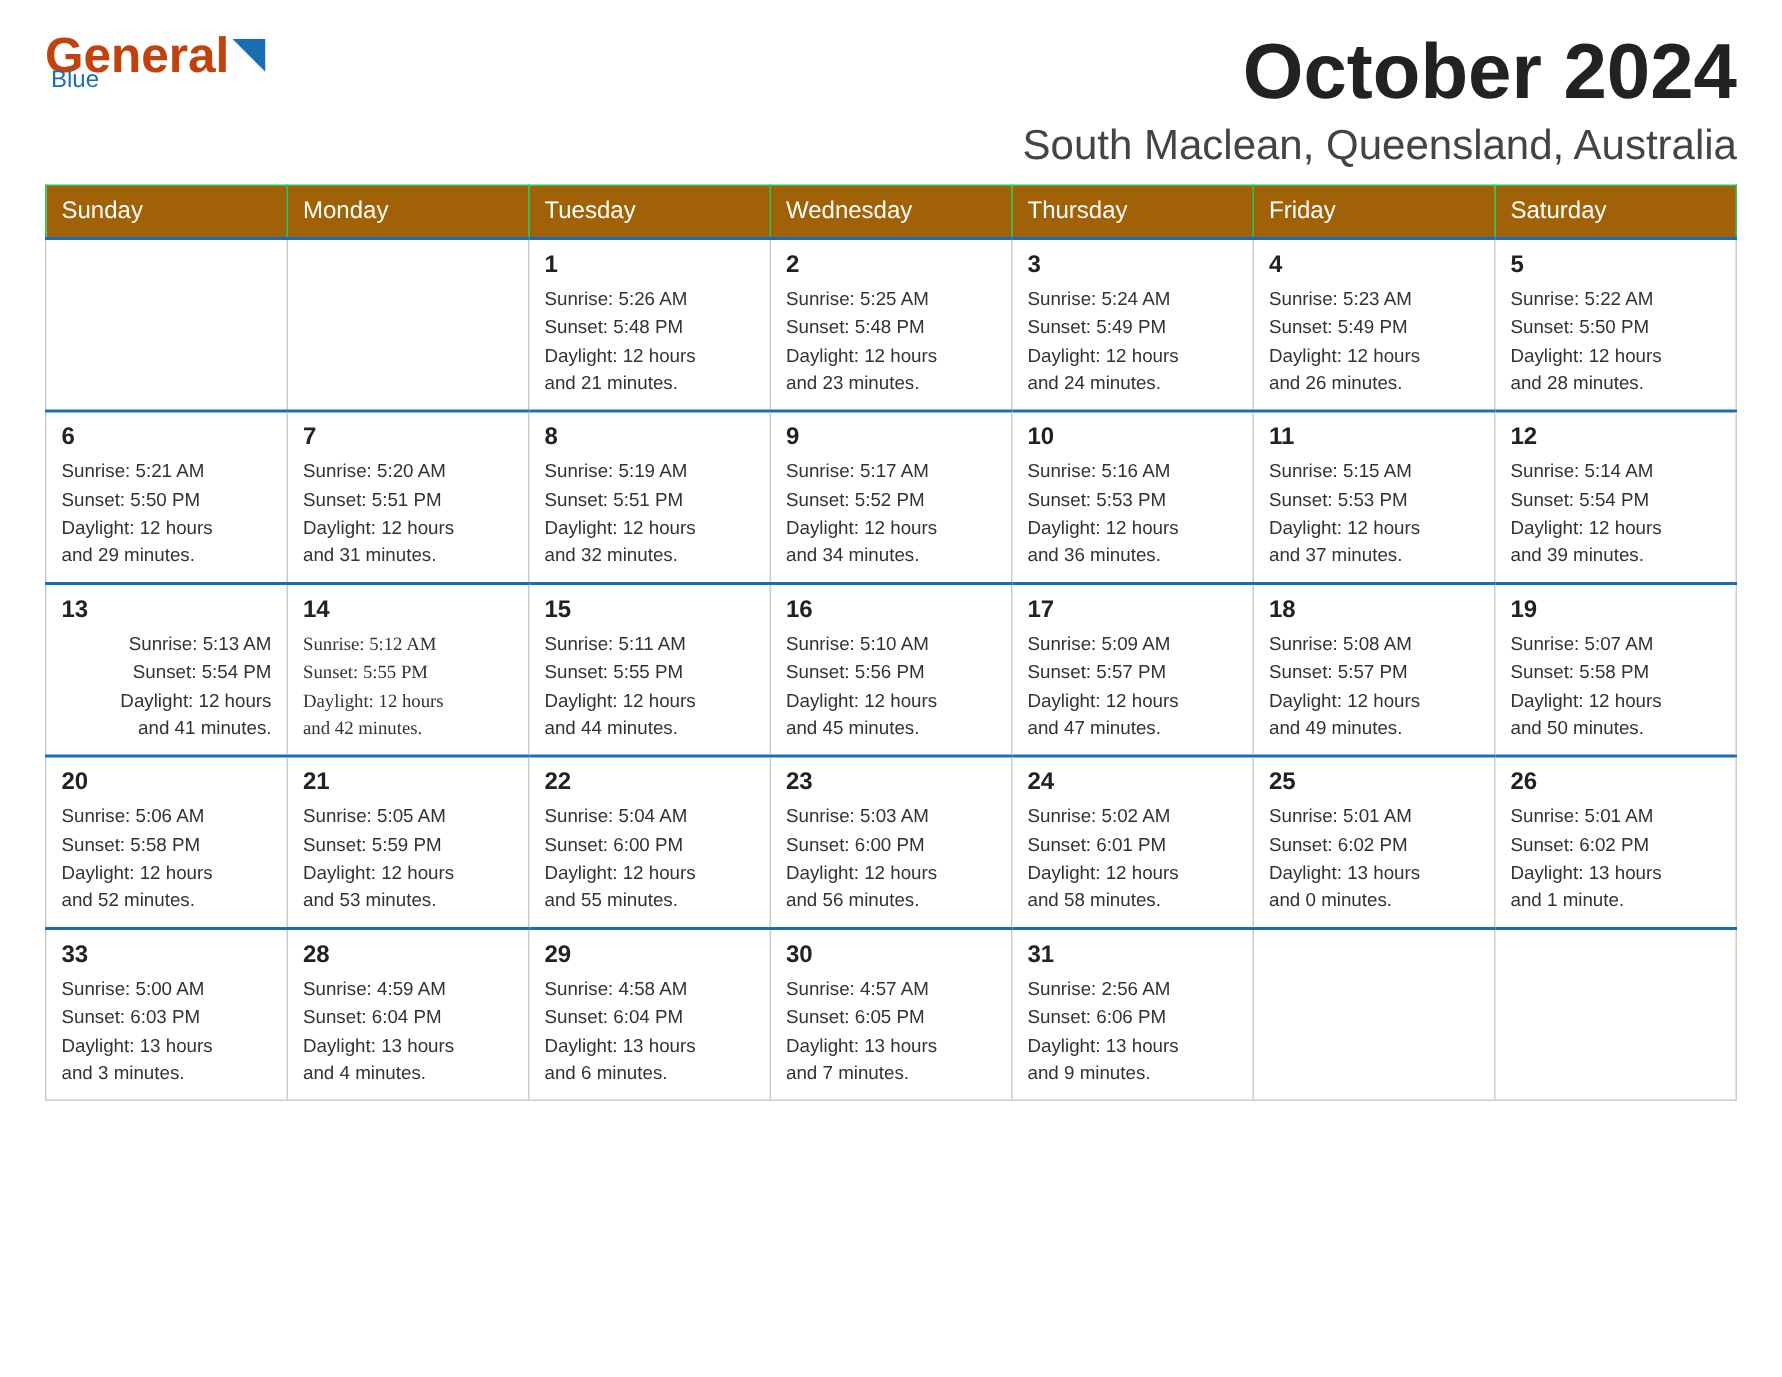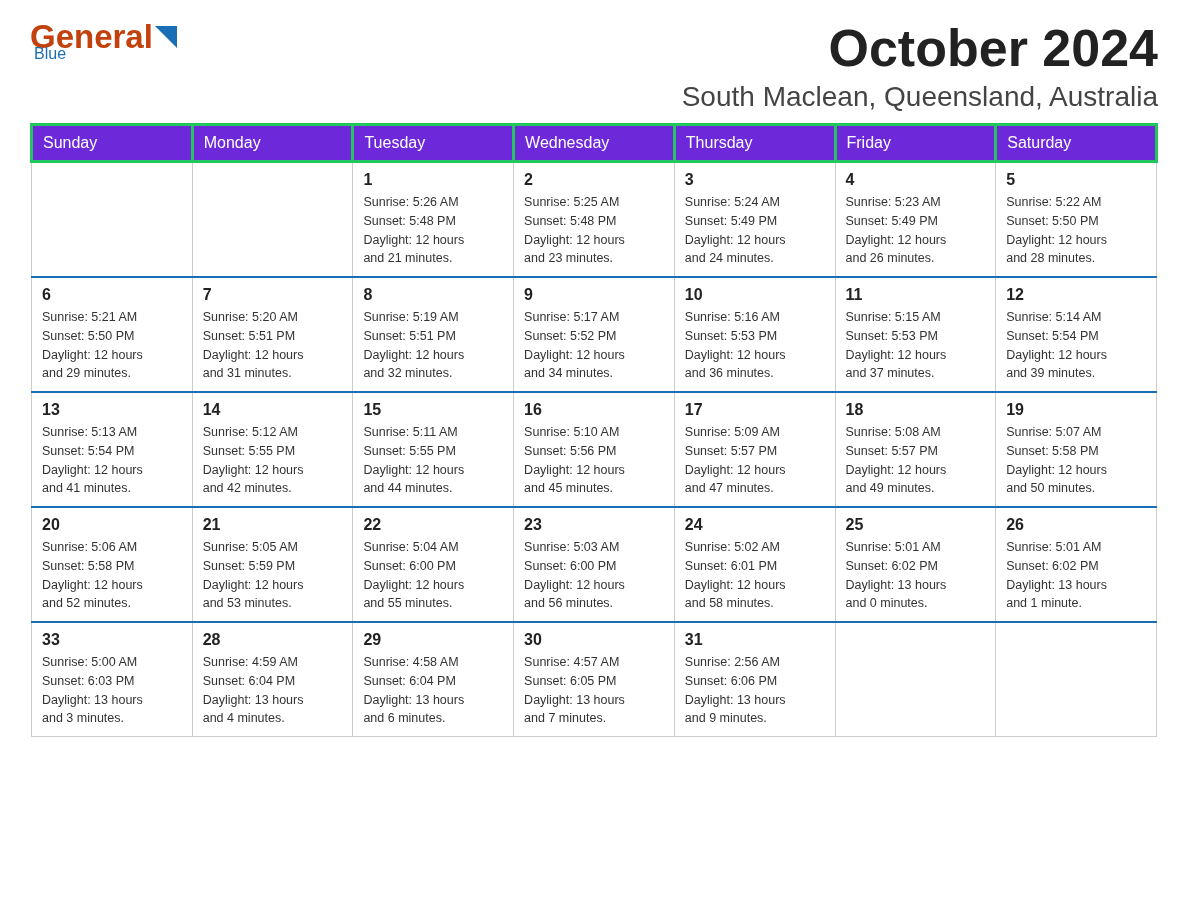--- a/index.html
+++ b/index.html
@@ -49,27 +49,27 @@
       font-weight: normal;
       color: #444;
       margin-top: 4px;
     }
     .calendar {
       width: 100%;
       border-collapse: collapse;
       margin-top: 10px;
     }
     .calendar thead tr th {
-      background-color: #6d28d9;
+      background-color: #a16207;
       color: #fff;
       padding: 8px 10px;
       text-align: left;
       font-size: 16px;
       font-weight: normal;
-      border: 3px solid #22c55e;
+      border: 1px solid #22c55e;
     }
     .calendar tbody tr td {
       vertical-align: top;
       padding: 8px 10px;
       border: 1px solid #ccc;
       border-top: 2px solid #1a6eb5;
       width: calc(100% / 7);
       font-size: 13px;
       color: #333;
       min-height: 100px;
@@ -210,28 +210,28 @@
           <span class="day-num">12</span>
           <div class="day-info" style="white-space: pre-line;">Sunrise: 5:14 AM
 Sunset: 5:54 PM
 Daylight: 12 hours
 and 39 minutes.</div>
         </td>
       </tr>
       <tr>
         <td>
           <span class="day-num">13</span>
-          <div class="day-info" style="white-space: pre-line;">Sunrise: 5:13 AM
+          <div class="day-info" style="white-space: pre-line; text-align: right;">Sunrise: 5:13 AM
 Sunset: 5:54 PM
 Daylight: 12 hours
 and 41 minutes.</div>
         </td>
         <td>
           <span class="day-num">14</span>
-          <div class="day-info" style="white-space: pre-line;">Sunrise: 5:12 AM
+          <div class="day-info" style="white-space: pre-line; font-family: Liberation Serif, serif;">Sunrise: 5:12 AM
 Sunset: 5:55 PM
 Daylight: 12 hours
 and 42 minutes.</div>
         </td>
         <td>
           <span class="day-num">15</span>
           <div class="day-info" style="white-space: pre-line;">Sunrise: 5:11 AM
 Sunset: 5:55 PM
 Daylight: 12 hours
 and 44 minutes.</div>

